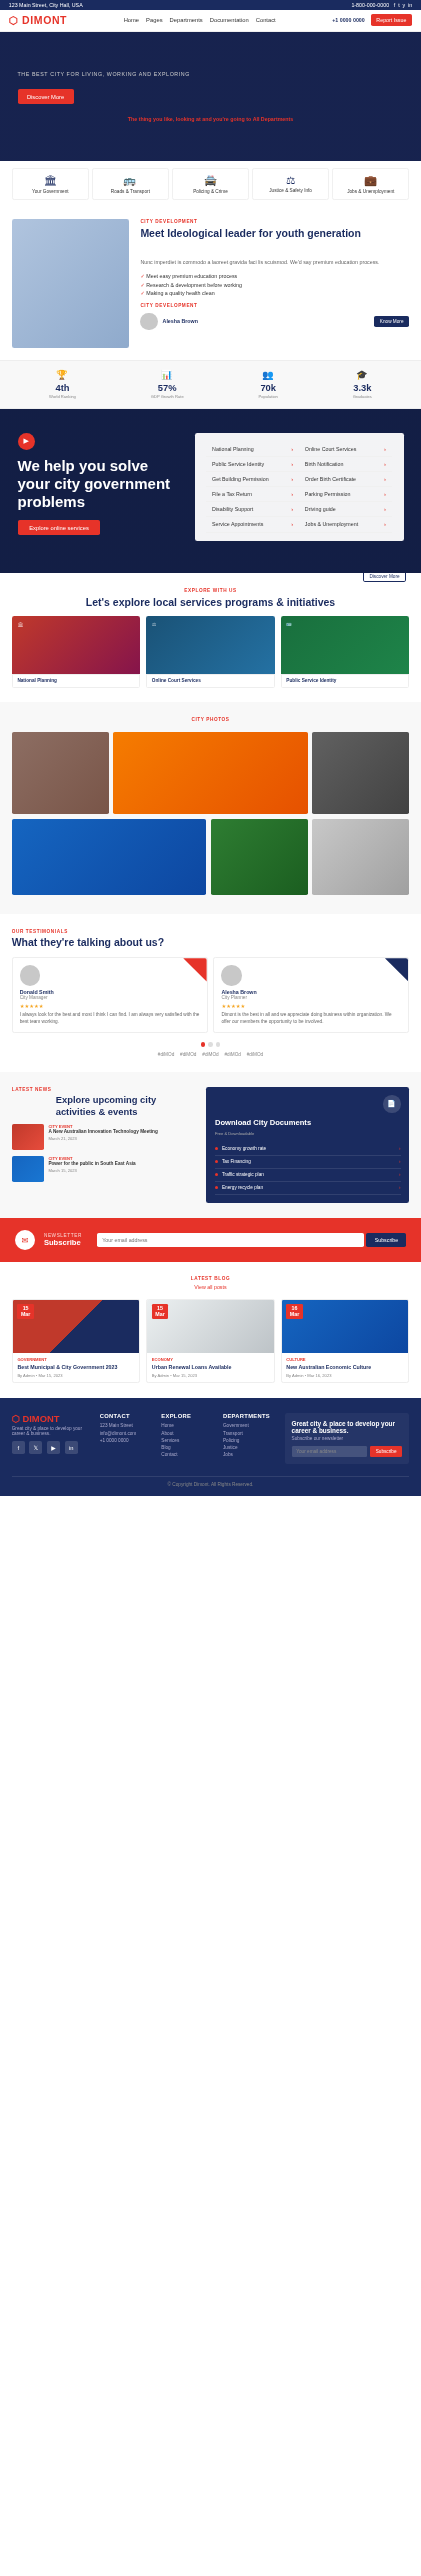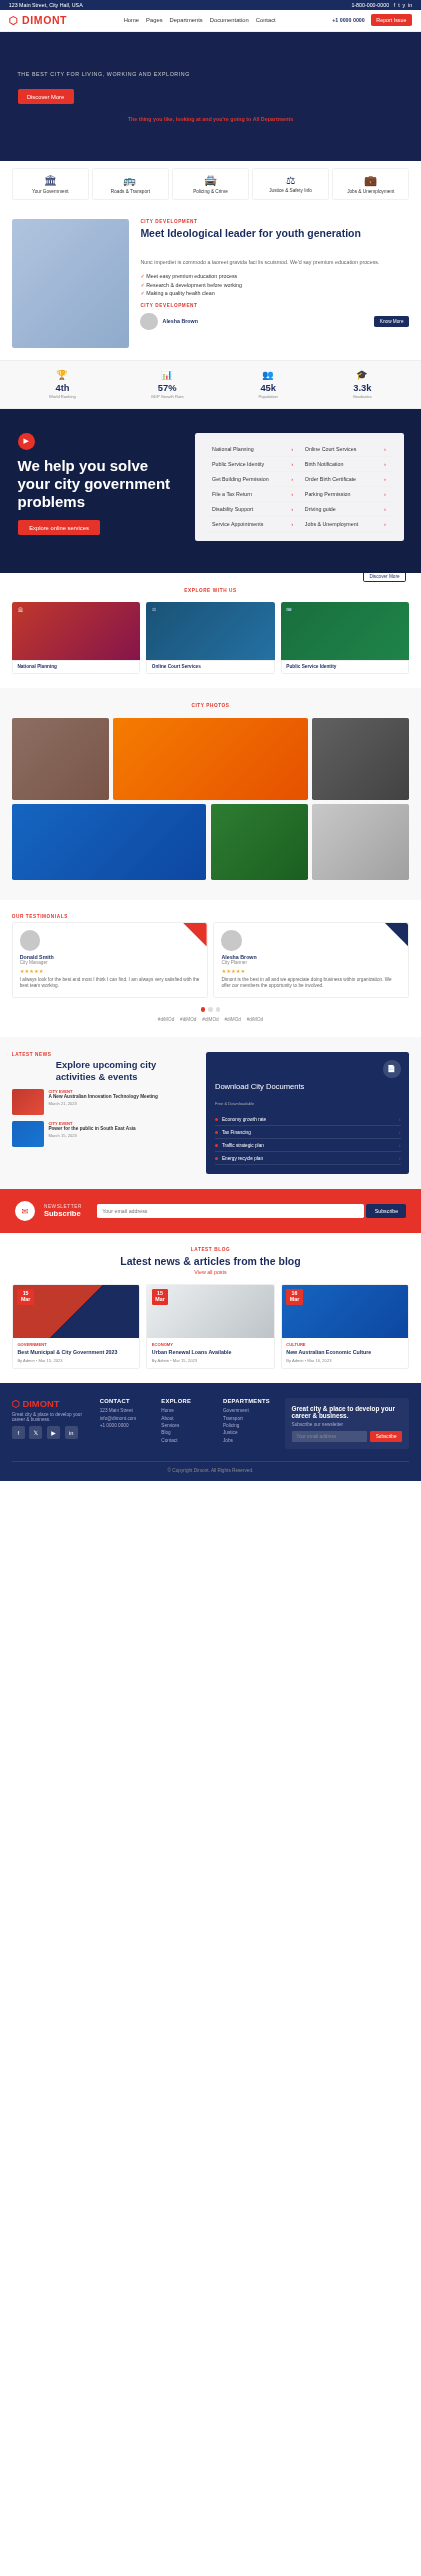--- a/index.html
+++ b/index.html
@@ -122,21 +122,21 @@
     .act-tag { font-size: 4.7px; color: #e63329; text-transform: uppercase; letter-spacing: 0.6px; font-weight: bold; margin-bottom: 2.9px; }
     .act-title { font-size: 9.4px; font-weight: 900; color: #1a2b5f; line-height: 1.2; margin-bottom: 7px; padding-left: 44px; }
     .activity-item { display: flex; gap: 4.7px; margin-bottom: 5.8px; align-items: flex-start; }
     .act-img { width: 32px; height: 26px; background: #bbb; border-radius: 1.8px; min-width: 32px; }
     .act-img.red-img { background: linear-gradient(135deg, #c0392b, #e74c3c); }
     .act-img.blue-img { background: linear-gradient(135deg, #1565c0, #1976d2); }
     .act-info { flex: 1; }
     .act-item-tag { font-size: 4.1px; color: #e63329; font-weight: bold; }
     .act-item-title { font-size: 4.7px; font-weight: bold; color: #333; line-height: 1.3; }
     .act-item-date { font-size: 4.1px; color: #888; margin-top: 1.2px; }
-    .doc-title { font-size: 7.6px; font-weight: 400; color: #fff; margin-bottom: 10px; }
+    .doc-title { font-size: 7.6px; font-weight: 700; color: #fff; margin-bottom: 4px; }
     .doc-tag { font-size: 4.1px; color: #aaa; margin-bottom: 7px; }
     .doc-list { list-style: none; }
     .doc-item { display: flex; justify-content: space-between; align-items: center; padding: 3.5px 0; border-bottom: 0.6px solid rgba(255,255,255,0.1); font-size: 4.7px; color: #fff; cursor: pointer; }
     .doc-item-left { display: flex; align-items: center; gap: 3.5px; }
     .doc-dot { width: 3.5px; height: 3.5px; background: #e63329; border-radius: 50%; }
     .doc-arrow { color: #e63329; }
     .doc-icon-circle { width: 17.5px; height: 17.5px; background: rgba(255,255,255,0.15); border-radius: 50%; display: flex; align-items: center; justify-content: center; font-size: 7px; margin-left: auto; margin-bottom: 4.7px; }
 
     
     .subscribe-section { background: #e63329; padding: 11.7px 14.6px; display: flex; align-items: center; gap: 8.8px; }
@@ -287,21 +287,21 @@
     <div class="stat-num">4th</div>
     <div class="stat-label">World Ranking</div>
   </div>
   <div class="stat-item">
     <div class="stat-icon">📊</div>
     <div class="stat-num">57%</div>
     <div class="stat-label">GDP Growth Rate</div>
   </div>
   <div class="stat-item">
     <div class="stat-icon">👥</div>
-    <div class="stat-num">45k</div>
+    <div class="stat-num">70k</div>
     <div class="stat-label">Population</div>
   </div>
   <div class="stat-item">
     <div class="stat-icon">🎓</div>
     <div class="stat-num">3.3k</div>
     <div class="stat-label">Graduates</div>
   </div>
 </div>
 
 <section class="solve-section">
@@ -366,20 +366,21 @@
       </div>
     </div>
   </div>
 </section>
 
 <section class="local-section">
   <div class="clearfix">
     <button class="explore-more-btn">Discover More</button>
   </div>
   <div class="section-tag">EXPLORE WITH US</div>
+  <div class="section-title">Let's explore local services programs &amp; initiatives</div>
   <div style="height:5.8px;"></div>
   <div class="local-cards">
     <div class="local-card">
       <div class="local-card-img nat">
         <div style="padding:5.8px;color:#fff;font-size:4.7px;opacity:0.7;">🏛</div>
       </div>
       <div class="local-card-label">National Planning</div>
     </div>
     <div class="local-card">
       <div class="local-card-img court">
@@ -406,20 +407,21 @@
   </div>
   <div class="photo-grid-top">
     <div class="photo-item photo-item-wide blue-bg" style="height:76px;flex:2;border-radius:1.8px;"></div>
     <div class="photo-item photo-item-sq green-bg" style="height:76px;flex:1;border-radius:1.8px;"></div>
     <div class="photo-item photo-item-sq light-bg" style="height:76px;flex:1;border-radius:1.8px;"></div>
   </div>
 </section>
 
 <section class="testimonials-section">
   <div class="testimonials-tag">OUR TESTIMONIALS</div>
+  <div class="testimonials-title">What they're talking about us?</div>
   <div class="testimonials-grid">
     <div class="testimonial-card">
       <div class="test-accent"></div>
       <div class="test-avatar"></div>
       <div class="test-name">Donald Smith</div>
       <div class="test-role">City Manager</div>
       <div class="test-stars">★★★★★</div>
       <div class="test-text">I always look for the best and most I think I can find. I am always very satisfied with the best team working.</div>
     </div>
     <div class="testimonial-card">
@@ -510,21 +512,20 @@
     <div class="sub-title">Subscribe</div>
   </div>
   <div class="subscribe-form">
     <input class="subscribe-input" type="email" placeholder="Your email address" style="">
     <button class="subscribe-btn">Subscribe</button>
   </div>
 </section>
 
 <section class="blog-section">
   <div class="blog-tag">LATEST BLOG</div>
-  <div class="blog-title">Latest news &amp; articles from the blog</div>
   <div class="blog-sub" style="cursor:pointer;color:#e63329;">View all posts</div>
   <div class="blog-grid">
     <div class="blog-card">
       <div class="blog-img flag-bg">
         <div class="blog-date-badge">
           <span>15</span><br>
           <span>Mar</span>
         </div>
       </div>
       <div class="blog-content">

